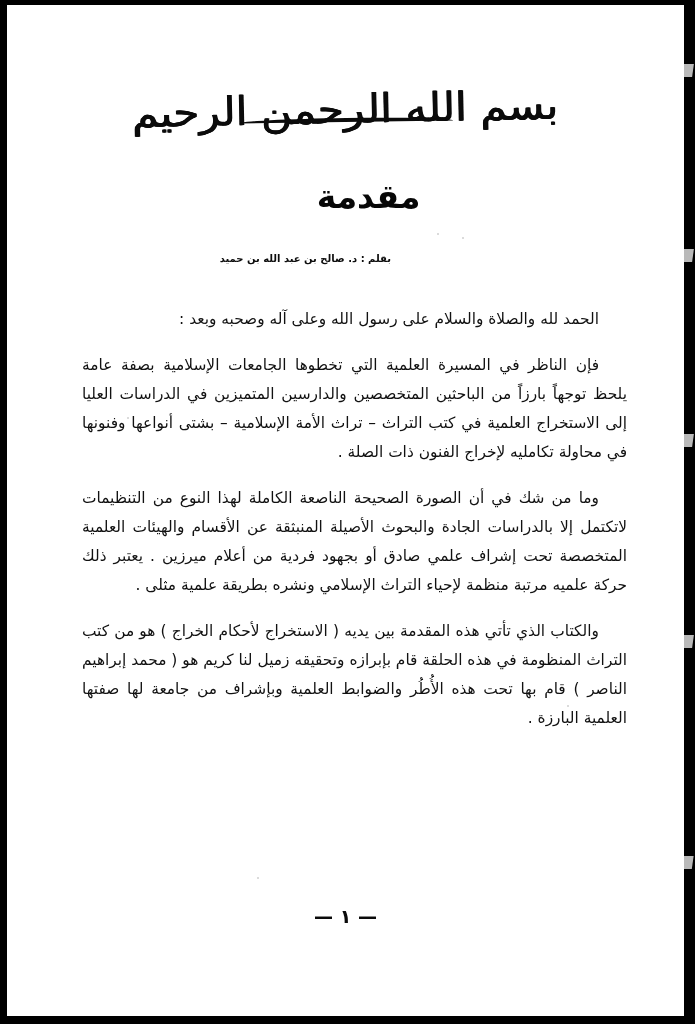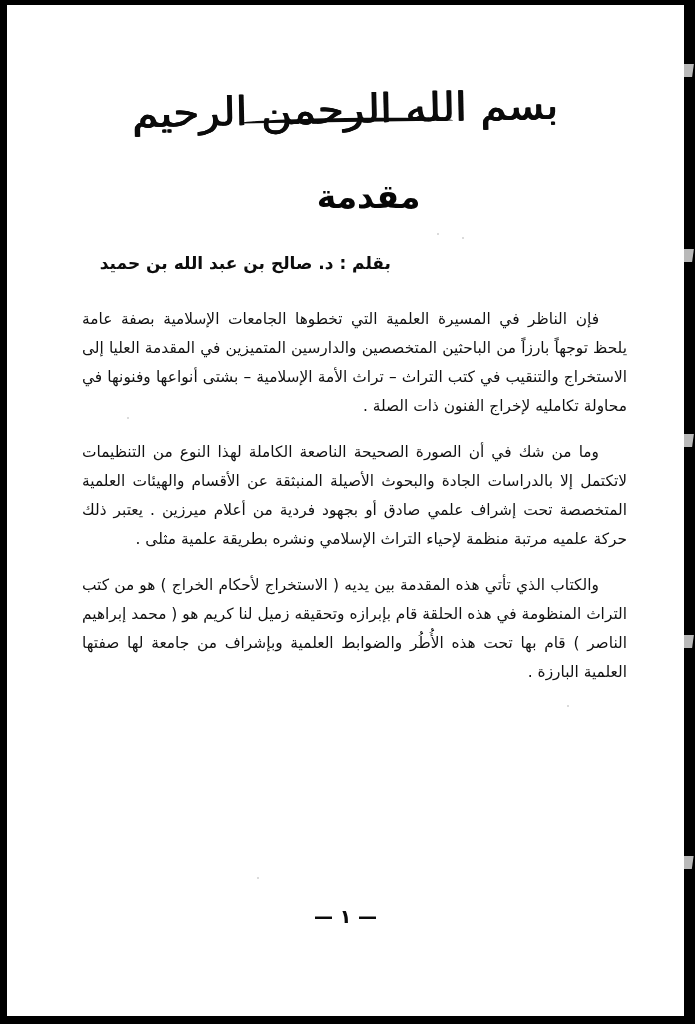--- a/index.html
+++ b/index.html
@@ -104,21 +104,21 @@
   }
 
   
   .byline {
     position: absolute;
     right: 293px;
     top: 248px;
     direction: rtl;
     font-family: "DejaVu Sans", sans-serif;
     font-weight: bold;
-    font-size: 17px;
+    font-size: 10px;
     color: #0d0d0d;
     white-space: nowrap;
   }
 
   
   .body-text {
     position: absolute;
     right: 57px;
     top: 300px;
     width: 545px;
@@ -188,21 +188,22 @@
     <div class="basmala-wrap">
       <div class="basmala">بسم الله الرحمن الرحيم</div>
       <div class="basmala-rule"></div>
     </div>
 
     <div class="heading">مقدمة</div>
 
     <div class="byline">بقلم : د. صالح بن عبد الله بن حميد</div>
 
     <div class="body-text">
-      <p>فإن الناظر في المسيرة العلمية التي تخطوها الجامعات الإسلامية بصفة عامة يلحظ توجهاً بارزاً من الباحثين المتخصصين والدارسين المتميزين في المقدمة العليا إلى الاستخراج والتنقيب في كتب التراث – تراث الأمة الإسلامية – بشتى أنواعها وفنونها في محاولة تكامليه لإخراج الفنون ذات الصلة .</p>
+      <p>الحمد لله والصلاة والسلام على رسول الله وعلى آله وصحبه وبعد :</p>
+      <p>فإن الناظر في المسيرة العلمية التي تخطوها الجامعات الإسلامية بصفة عامة يلحظ توجهاً بارزاً من الباحثين المتخصصين والدارسين المتميزين في الدراسات العليا إلى الاستخراج العلمية في كتب التراث – تراث الأمة الإسلامية – بشتى أنواعها وفنونها في محاولة تكامليه لإخراج الفنون ذات الصلة .</p>
       <p>وما من شك في أن الصورة الصحيحة الناصعة الكاملة لهذا النوع من التنظيمات لاتكتمل إلا بالدراسات الجادة والبحوث الأصيلة المنبثقة عن الأقسام والهيئات العلمية المتخصصة تحت إشراف علمي صادق أو بجهود فردية من أعلام ميرزين . يعتبر ذلك حركة علميه مرتبة منظمة لإحياء التراث الإسلامي ونشره بطريقة علمية مثلى .</p>
       <p>والكتاب الذي تأتي هذه المقدمة بين يديه ( الاستخراج لأحكام الخراج ) هو من كتب التراث المنظومة في هذه الحلقة قام بإبرازه وتحقيقه زميل لنا كريم هو ( محمد إبراهيم الناصر ) قام بها تحت هذه الأُطُر والضوابط العلمية وبإشراف من جامعة لها صفتها العلمية البارزة .</p>
     </div>
 
     <div class="page-number">— ١ —</div>
 
   </div>
 </div>
 
 </body></html>

